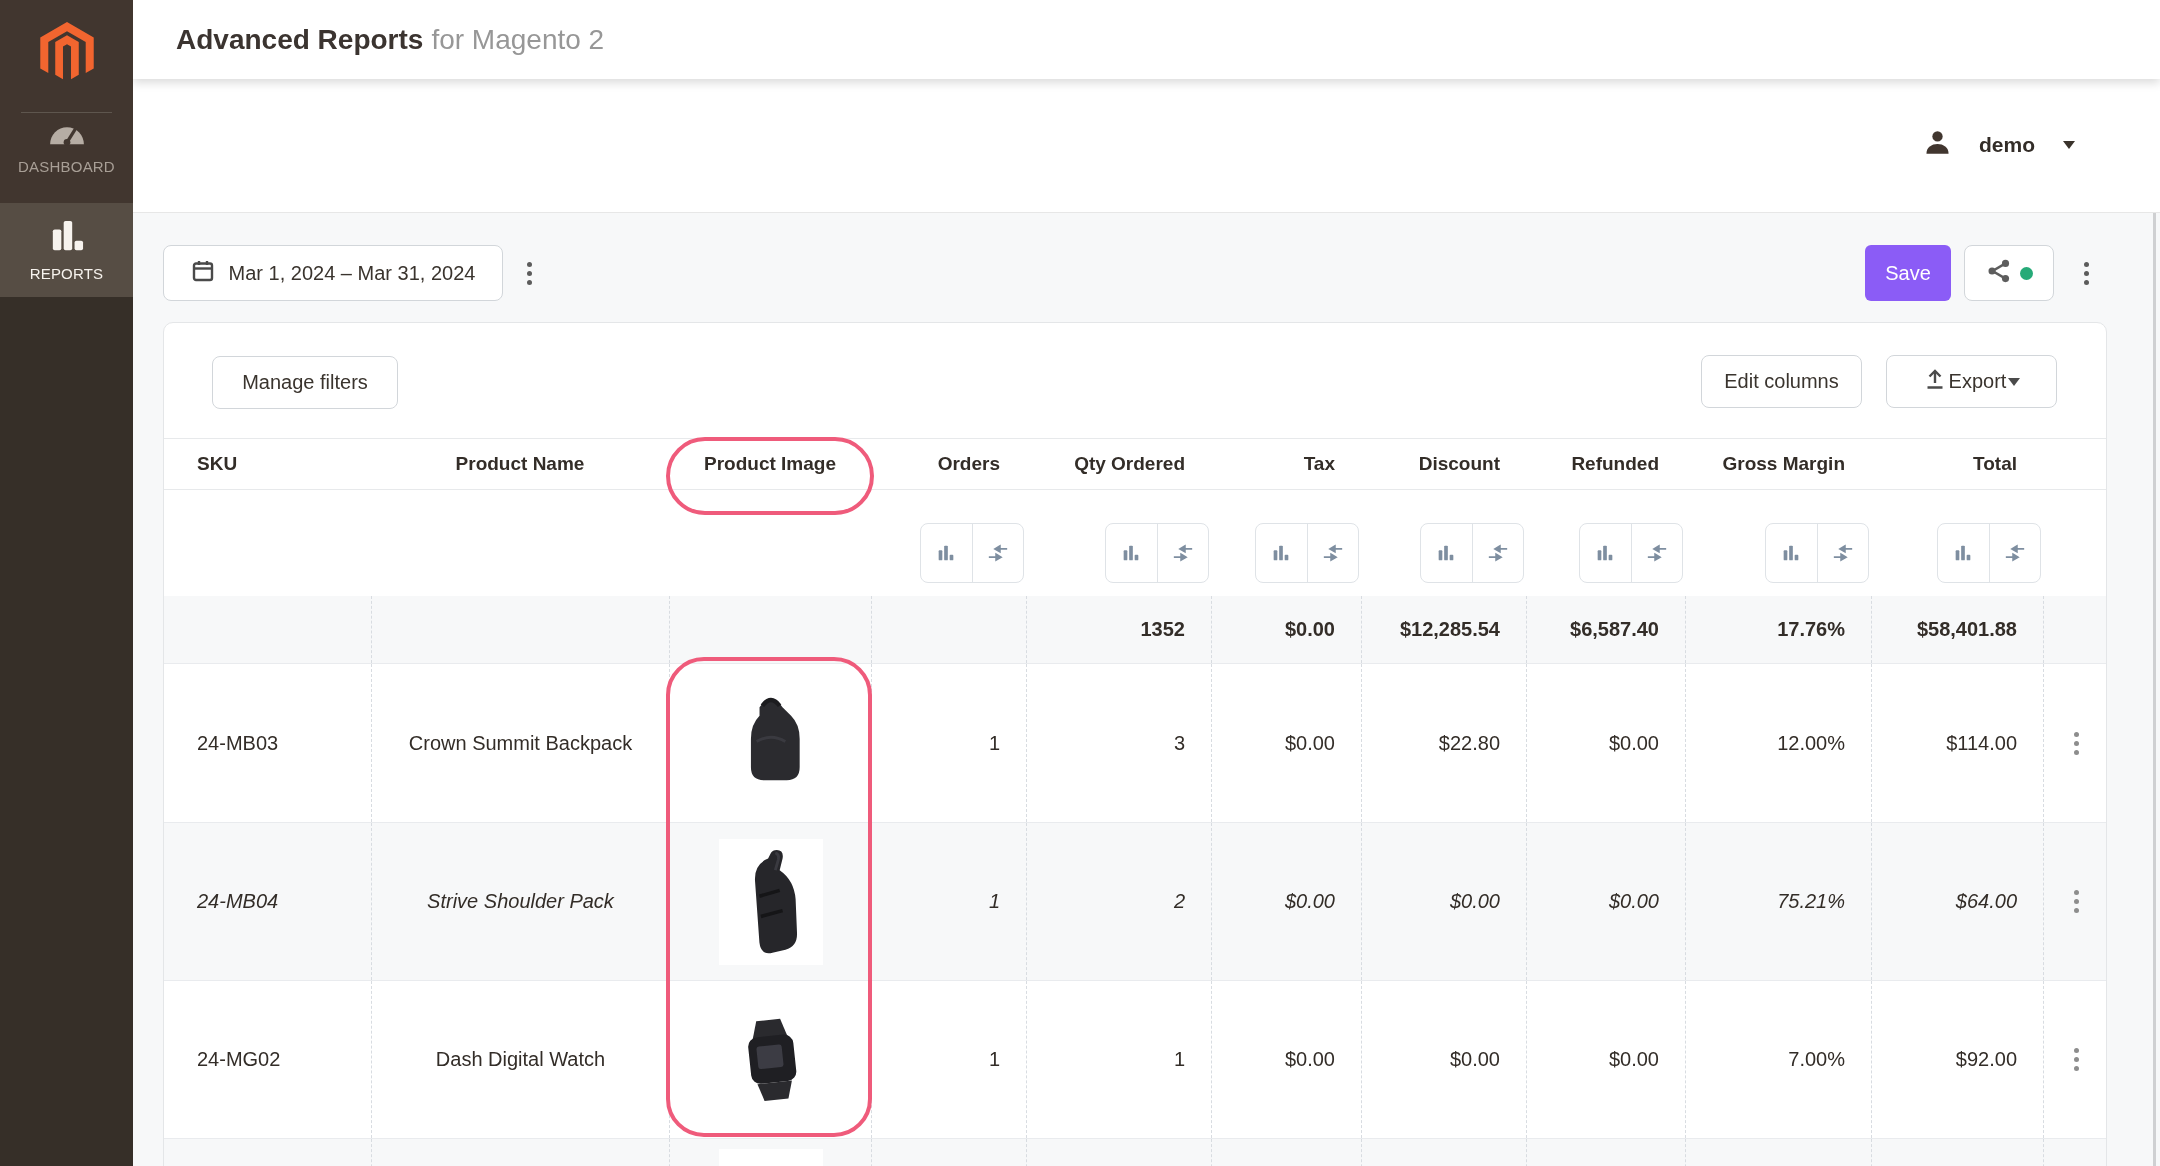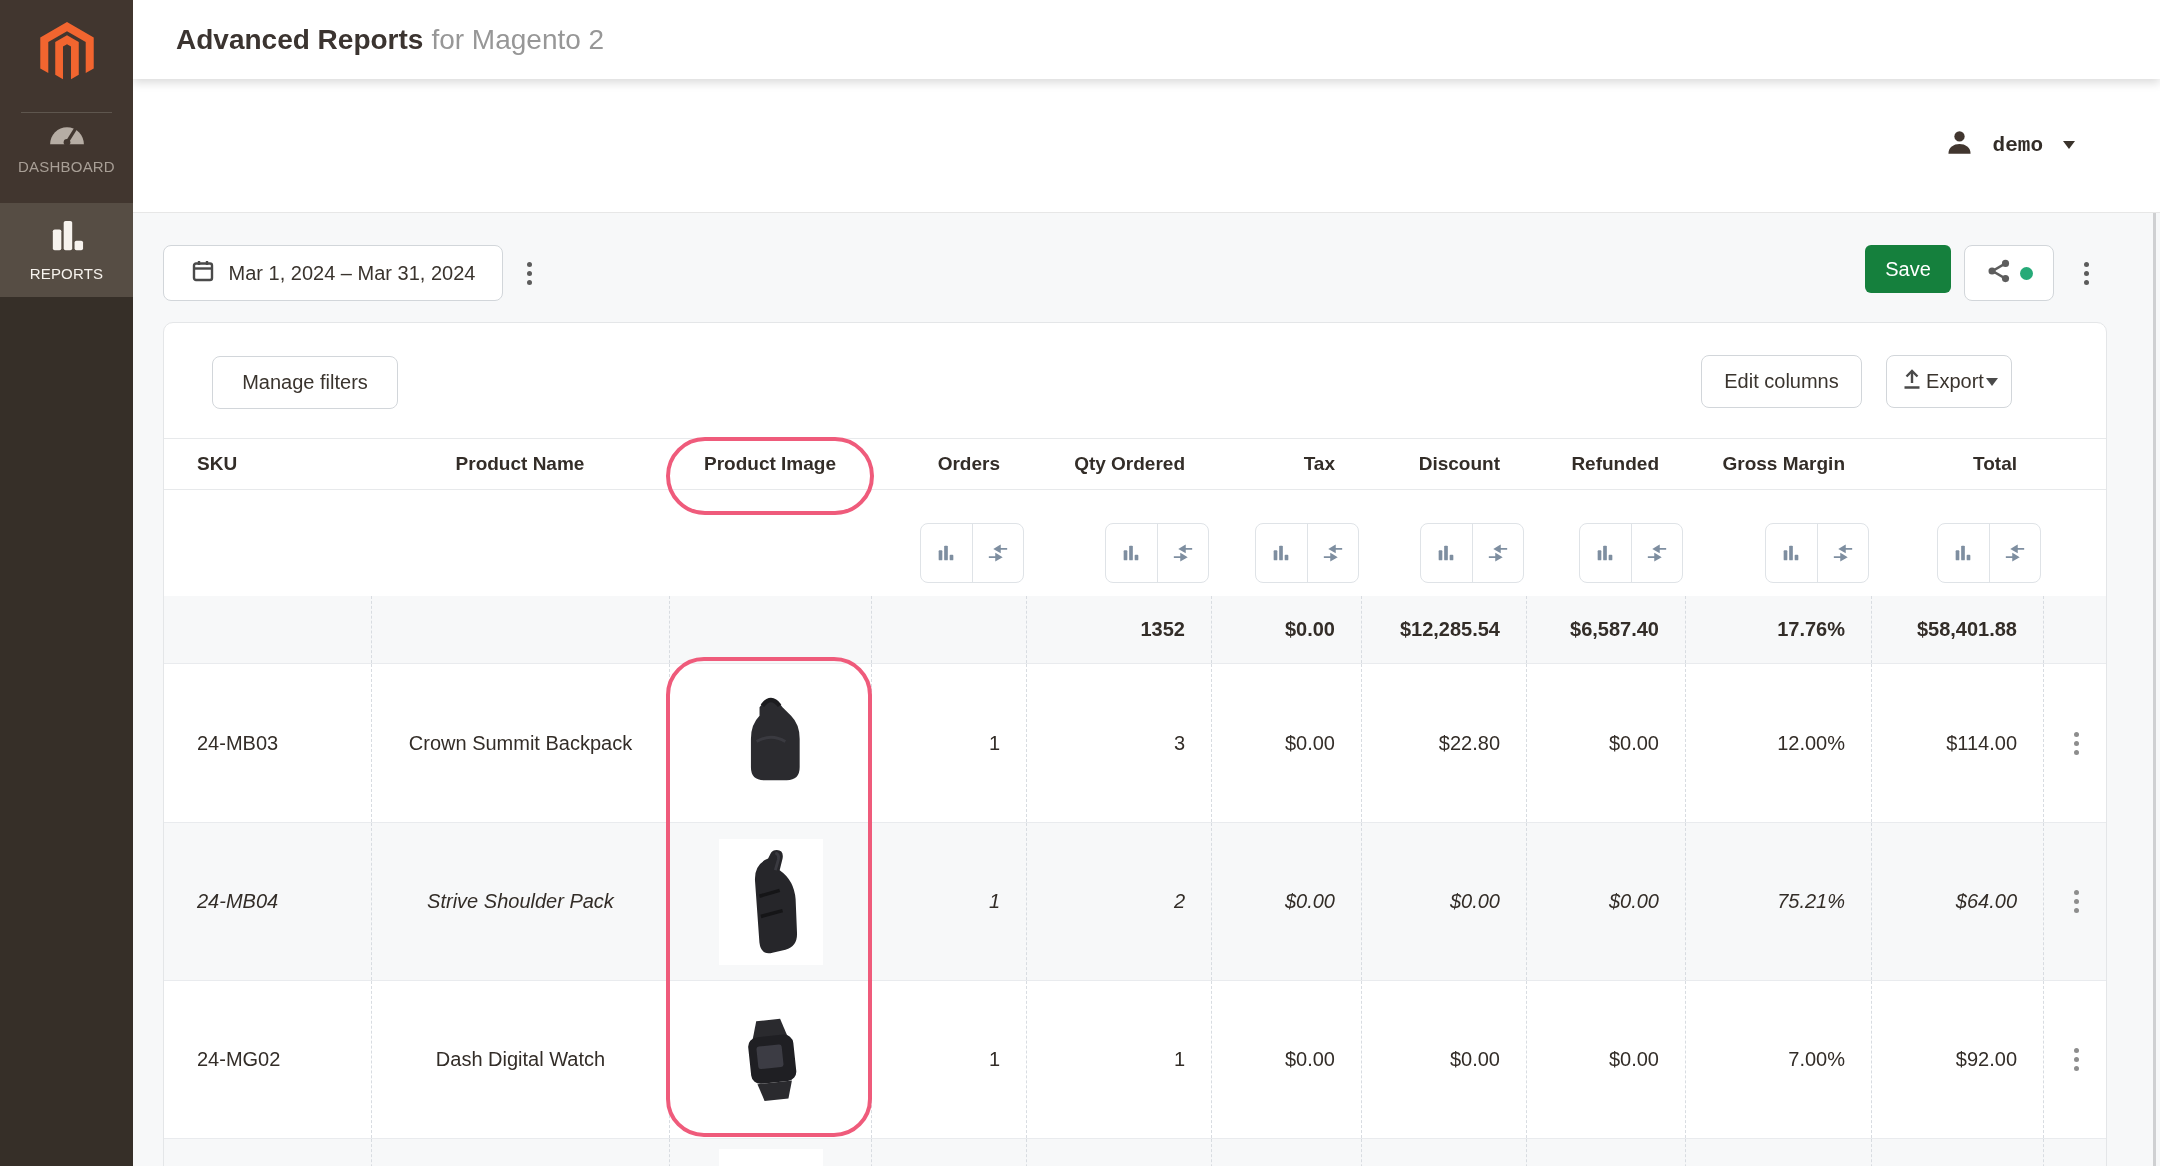--- a/index.html
+++ b/index.html
@@ -27,48 +27,48 @@
   
   .subheader { position:absolute; left:133px; top:79px; right:0; height:134px; background:#ffffff; z-index:10;
                border-bottom:1px solid #e7e7e7; }
   .report-selector { position:absolute; left:47px; top:37px; width:543px; height:70px; background:#fcfcfc;
                      border:1px solid #e1e1e1; border-radius:3px; display:flex; align-items:center; gap:18px;
                      padding:0 22px 0 20px; cursor:pointer; }
   .hamburger { display:flex; flex-direction:column; gap:5px; }
   .hamburger span { display:block; width:34px; height:5px; border-radius:2px; background:#8f8f8f; }
   .report-selector .rs-label { font-size:32px; font-weight:400; color:#2f2a25; white-space:nowrap; }
   .caret { width:0; height:0; border-left:7px solid transparent; border-right:7px solid transparent; border-top:9px solid #3a332c; }
-  .user-menu { position:absolute; right:85px; top:50px; display:flex; align-items:center; gap:20px; cursor:pointer;font-family:Liberation Mono, monospace; }
+  .user-menu { position:absolute; right:85px; top:50px; display:flex; align-items:center; gap:28px; cursor:pointer; }
   .user-menu .um-label { font-size:21px; font-weight:600; color:#332d28; }
   .user-menu .caret { border-left-width:6px; border-right-width:6px; border-top-width:8px; }
 
   
   .content { position:absolute; left:133px; top:213px; right:0; bottom:0; background:#f7f8f9; }
   .scroll-line { position:absolute; right:4px; top:0; bottom:0; width:3px; background:#cfd0d2; }
 
   .toolbar-row { position:absolute; left:0; top:32px; right:0; height:56px; }
   .btn { display:inline-flex; align-items:center; justify-content:center; background:#fff; border:1px solid #d2d6da;
          border-radius:8px; font-size:20px; color:#3a342e; cursor:pointer; }
   .date-btn { position:absolute; left:30px; top:0; width:340px; height:56px; gap:14px; font-weight:500; }
   .kebab { display:inline-flex; flex-direction:column; gap:4px; align-items:center; justify-content:center; cursor:pointer; padding:6px; }
   .kebab i { width:5px; height:5px; border-radius:50%; background:#5c5c5c; }
   .toolbar-kebab { position:absolute; left:388px; top:11px; }
-  .save-btn { position:absolute; left:1732px; top:0; width:86px; height:48px; background:#15803d; border:none;
+  .save-btn { position:absolute; left:1732px; top:0; width:86px; height:56px; background:#8b5cf6; border:none;
               border-radius:6px; color:#fff; font-size:20px; font-weight:500; }
   .share-btn { position:absolute; left:1831px; top:0; width:90px; height:56px; gap:8px; }
   .dot-green { width:13px; height:13px; border-radius:50%; background:#26aa78; display:inline-block; }
   .right-kebab { position:absolute; left:1945px; top:11px; }
 
   
   .card { position:absolute; left:30px; top:109px; width:1944px; height:900px; background:#fff;
           border:1px solid #e4e6e8; border-radius:10px 10px 0 0; overflow:hidden; }
   .card-toolbar { position:absolute; left:0; top:0; width:100%; height:115px; }
   .manage-filters-btn { position:absolute; left:48px; top:33px; width:186px; height:53px; }
   .edit-columns-btn { position:absolute; left:1537px; top:32px; width:161px; height:53px; }
-  .export-btn { position:absolute; left:1722px; top:32px; width:126px; height:53px; gap:2px; }
+  .export-btn { position:absolute; left:1722px; top:32px; width:171px; height:53px; gap:2px; }
 
   .grid { display:grid; grid-template-columns:207px 298px 202px 155px 185px 150px 165px 159px 186px 172px 65px; }
   .thead { position:absolute; left:0; top:115px; width:100%; height:52px; border-top:1px solid #e7e9eb; border-bottom:1px solid #e7e9eb; }
   .thead .hc { display:flex; align-items:center; font-size:19px; font-weight:700; color:#332d28; }
   .al { justify-content:flex-start; padding-left:33px; }
   .ac { justify-content:center; }
   .ar { justify-content:flex-end; padding-right:26px; }
 
   .filter-row { position:absolute; left:0; top:187px; width:100%; height:86px; }
   .fcell { display:flex; align-items:center; justify-content:flex-end; padding-right:2px; }

